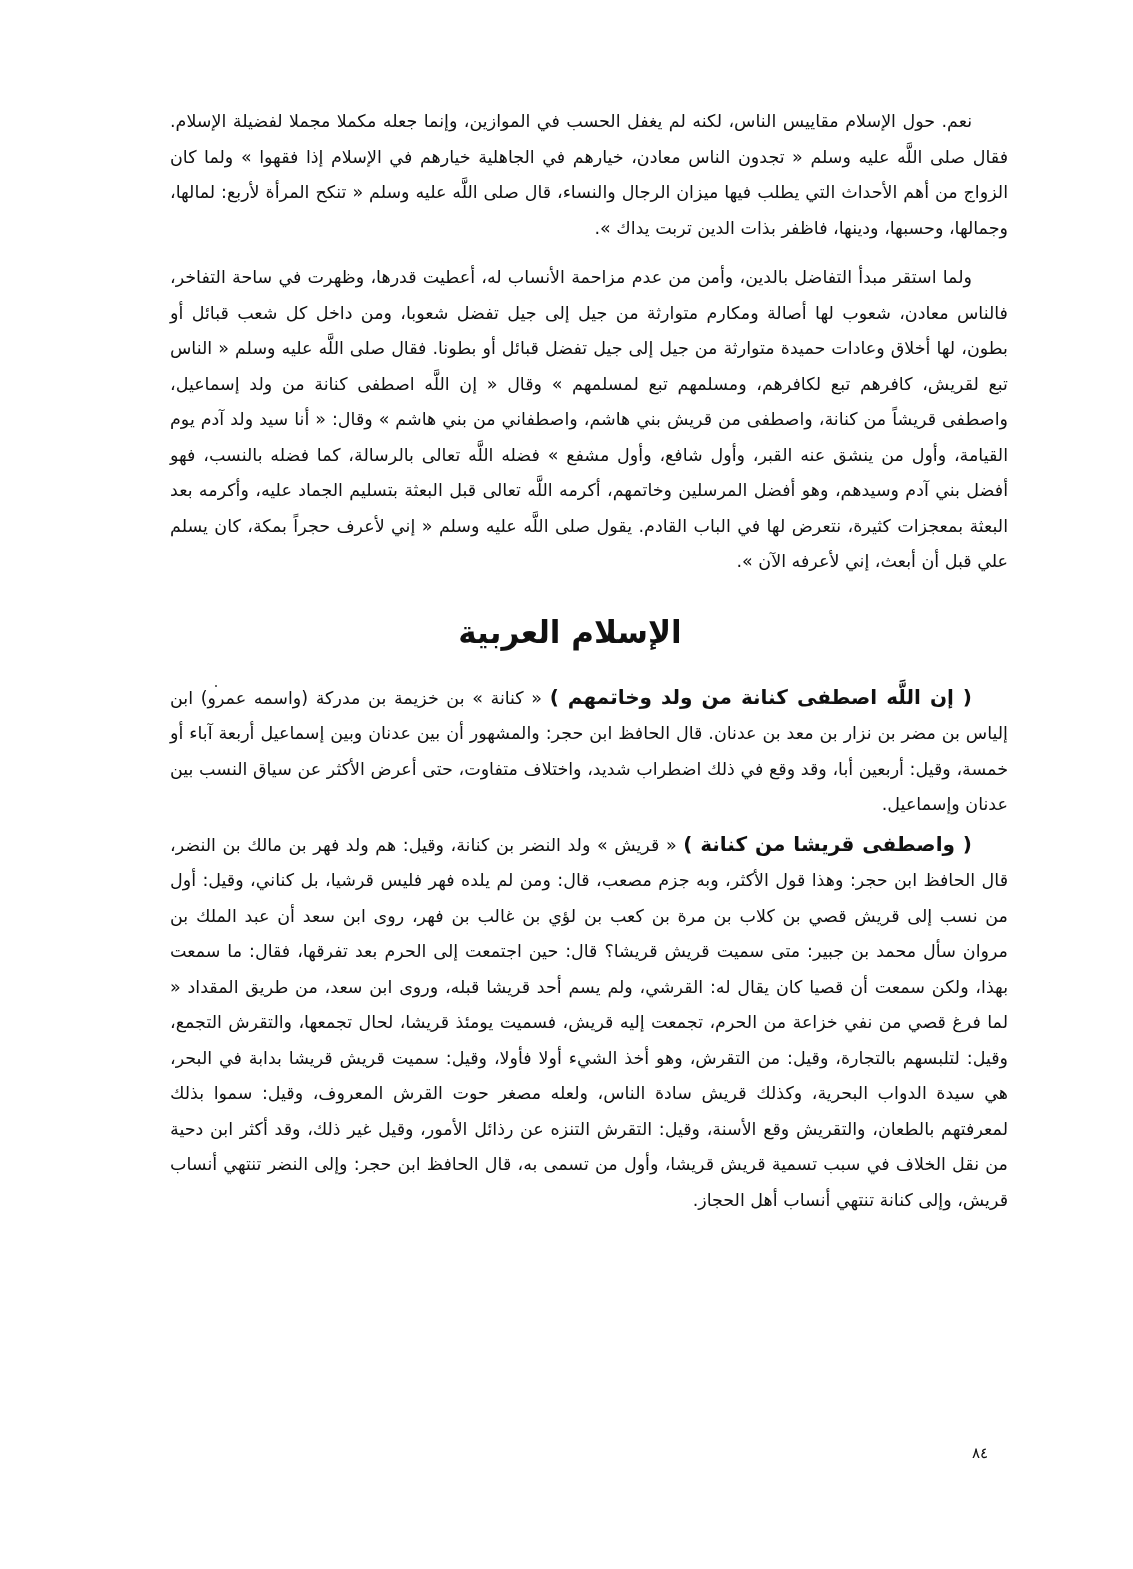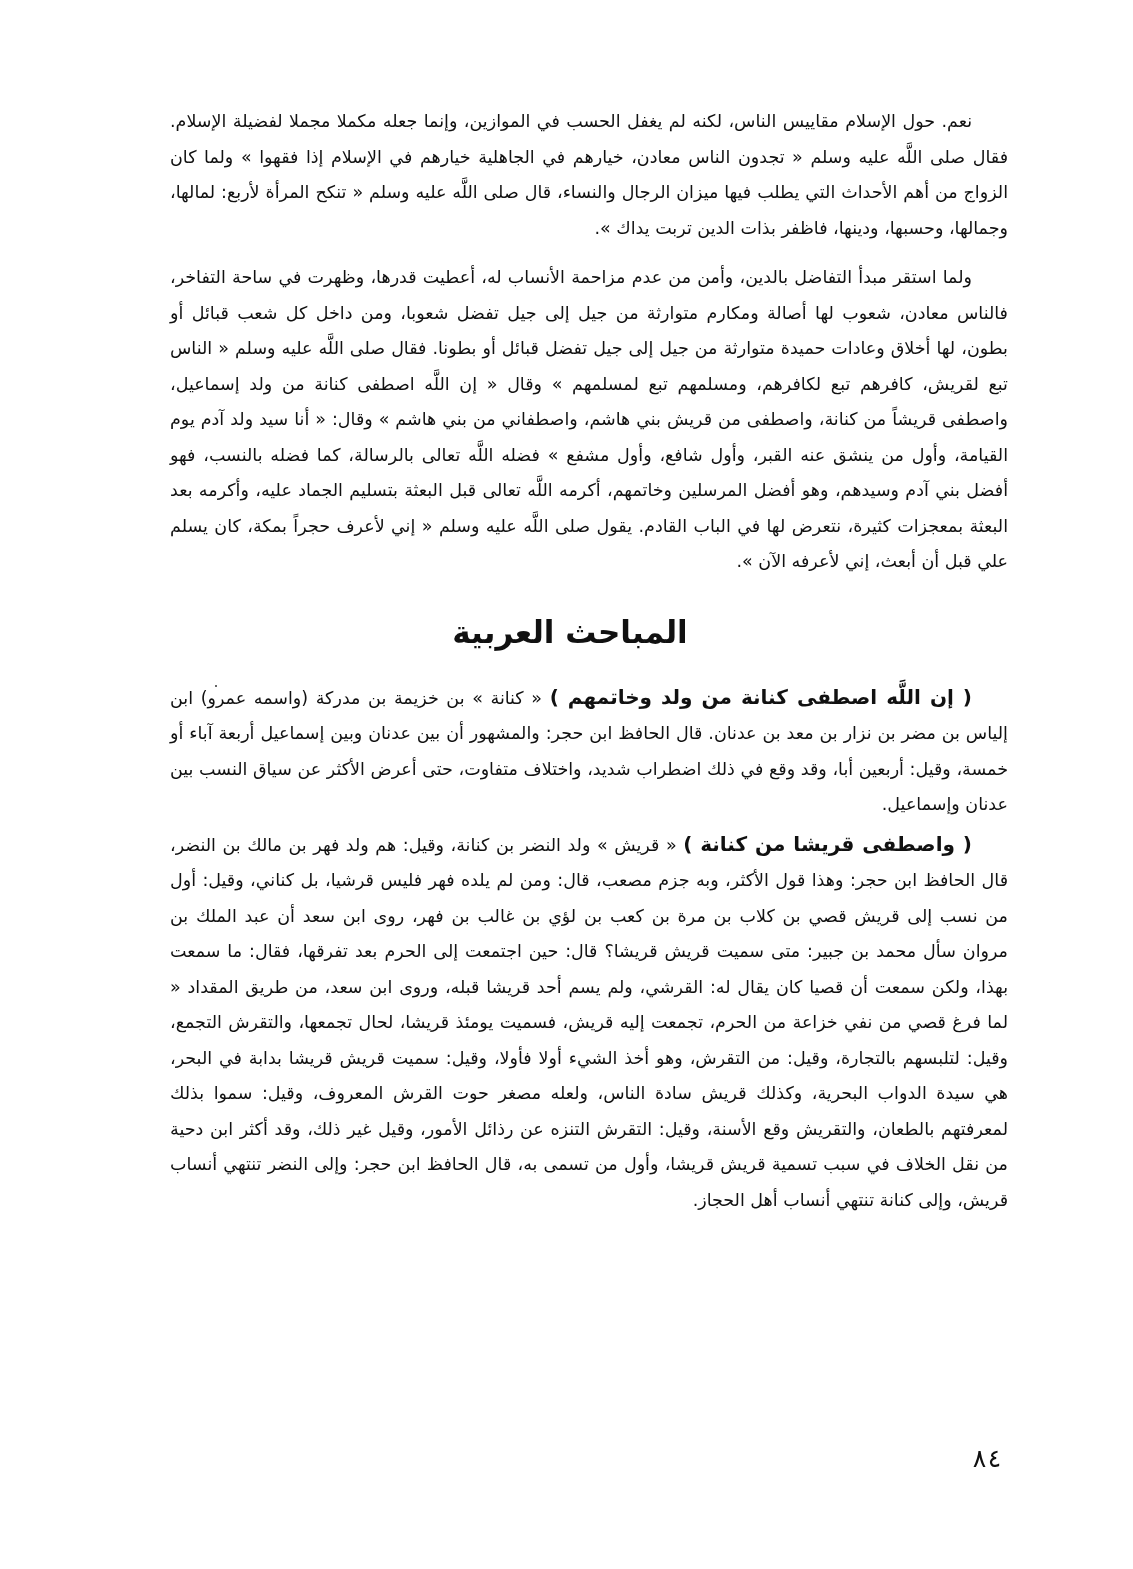--- a/index.html
+++ b/index.html
@@ -44,42 +44,42 @@
     }
     .p3 { margin-bottom: 4px; }
     .lead {
       font-weight: bold;
       font-size: 20px;
     }
     .page-number {
       position: absolute;
       left: 972px;
       top: 1444px;
-      font-size: 25px;
+      font-size: 15px;
       direction: rtl;
-      font-family: Liberation Mono, monospace;
+      font-family: Liberation Serif, serif;
     }
     .stray-dot {
       position: absolute;
       left: 215px;
       top: 685px;
       width: 2px;
       height: 2px;
       background: #333;
       border-radius: 1px;
     }
   </style>
 </head>
 <body>
 
 <div class="page">
   <p class="para indent p1">نعم. حول الإسلام مقاييس الناس، لكنه لم يغفل الحسب في الموازين، وإنما جعله مكملا مجملا لفضيلة الإسلام. فقال صلى اللَّه عليه وسلم « تجدون الناس معادن، خيارهم في الجاهلية خيارهم في الإسلام إذا فقهوا » ولما كان الزواج من أهم الأحداث التي يطلب فيها ميزان الرجال والنساء، قال صلى اللَّه عليه وسلم « تنكح المرأة لأربع: لمالها، وجمالها، وحسبها، ودينها، فاظفر بذات الدين تربت يداك ».</p>
   <p class="para indent p2">ولما استقر مبدأ التفاضل بالدين، وأمن من عدم مزاحمة الأنساب له، أعطيت قدرها، وظهرت في ساحة التفاخر، فالناس معادن، شعوب لها أصالة ومكارم متوارثة من جيل إلى جيل تفضل شعوبا، ومن داخل كل شعب قبائل أو بطون، لها أخلاق وعادات حميدة متوارثة من جيل إلى جيل تفضل قبائل أو بطونا. فقال صلى اللَّه عليه وسلم « الناس تبع لقريش، كافرهم تبع لكافرهم، ومسلمهم تبع لمسلمهم » وقال « إن اللَّه اصطفى كنانة من ولد إسماعيل، واصطفى قريشاً من كنانة، واصطفى من قريش بني هاشم، واصطفاني من بني هاشم » وقال: « أنا سيد ولد آدم يوم القيامة، وأول من ينشق عنه القبر، وأول شافع، وأول مشفع » فضله اللَّه تعالى بالرسالة، كما فضله بالنسب، فهو أفضل بني آدم وسيدهم، وهو أفضل المرسلين وخاتمهم، أكرمه اللَّه تعالى قبل البعثة بتسليم الجماد عليه، وأكرمه بعد البعثة بمعجزات كثيرة، نتعرض لها في الباب القادم. يقول صلى اللَّه عليه وسلم « إني لأعرف حجراً بمكة، كان يسلم علي قبل أن أبعث، إني لأعرفه الآن ».</p>
 
-  <h2 class="heading">المباحث العربية</h2>
+  <h2 class="heading">الإسلام العربية</h2>
 
   <p class="para indent p3">
     <span class="lead">( إن اللَّه اصطفى كنانة من ولد وخاتمهم )</span><span> « كنانة » بن خزيمة بن مدركة (واسمه عمرو) ابن إلياس بن مضر بن نزار بن معد بن عدنان. قال الحافظ ابن حجر: والمشهور أن بين عدنان وبين إسماعيل أربعة آباء أو خمسة، وقيل: أربعين أبا، وقد وقع في ذلك اضطراب شديد، واختلاف متفاوت، حتى أعرض الأكثر عن سياق النسب بين عدنان وإسماعيل.</span>
   </p>
   <p class="para indent">
     <span class="lead">( واصطفى قريشا من كنانة )</span><span> « قريش » ولد النضر بن كنانة، وقيل: هم ولد فهر بن مالك بن النضر، قال الحافظ ابن حجر: وهذا قول الأكثر، وبه جزم مصعب، قال: ومن لم يلده فهر فليس قرشيا، بل كناني، وقيل: أول من نسب إلى قريش قصي بن كلاب بن مرة بن كعب بن لؤي بن غالب بن فهر، روى ابن سعد أن عبد الملك بن مروان سأل محمد بن جبير: متى سميت قريش قريشا؟ قال: حين اجتمعت إلى الحرم بعد تفرقها، فقال: ما سمعت بهذا، ولكن سمعت أن قصيا كان يقال له: القرشي، ولم يسم أحد قريشا قبله، وروى ابن سعد، من طريق المقداد « لما فرغ قصي من نفي خزاعة من الحرم، تجمعت إليه قريش، فسميت يومئذ قريشا، لحال تجمعها، والتقرش التجمع، وقيل: لتلبسهم بالتجارة، وقيل: من التقرش، وهو أخذ الشيء أولا فأولا، وقيل: سميت قريش قريشا بدابة في البحر، هي سيدة الدواب البحرية، وكذلك قريش سادة الناس، ولعله مصغر حوت القرش المعروف، وقيل: سموا بذلك لمعرفتهم بالطعان، والتقريش وقع الأسنة، وقيل: التقرش التنزه عن رذائل الأمور، وقيل غير ذلك، وقد أكثر ابن دحية من نقل الخلاف في سبب تسمية قريش قريشا، وأول من تسمى به، قال الحافظ ابن حجر: وإلى النضر تنتهي أنساب قريش، وإلى كنانة تنتهي أنساب أهل الحجاز.</span>
   </p>
 </div>
 
 <div class="stray-dot"></div>

